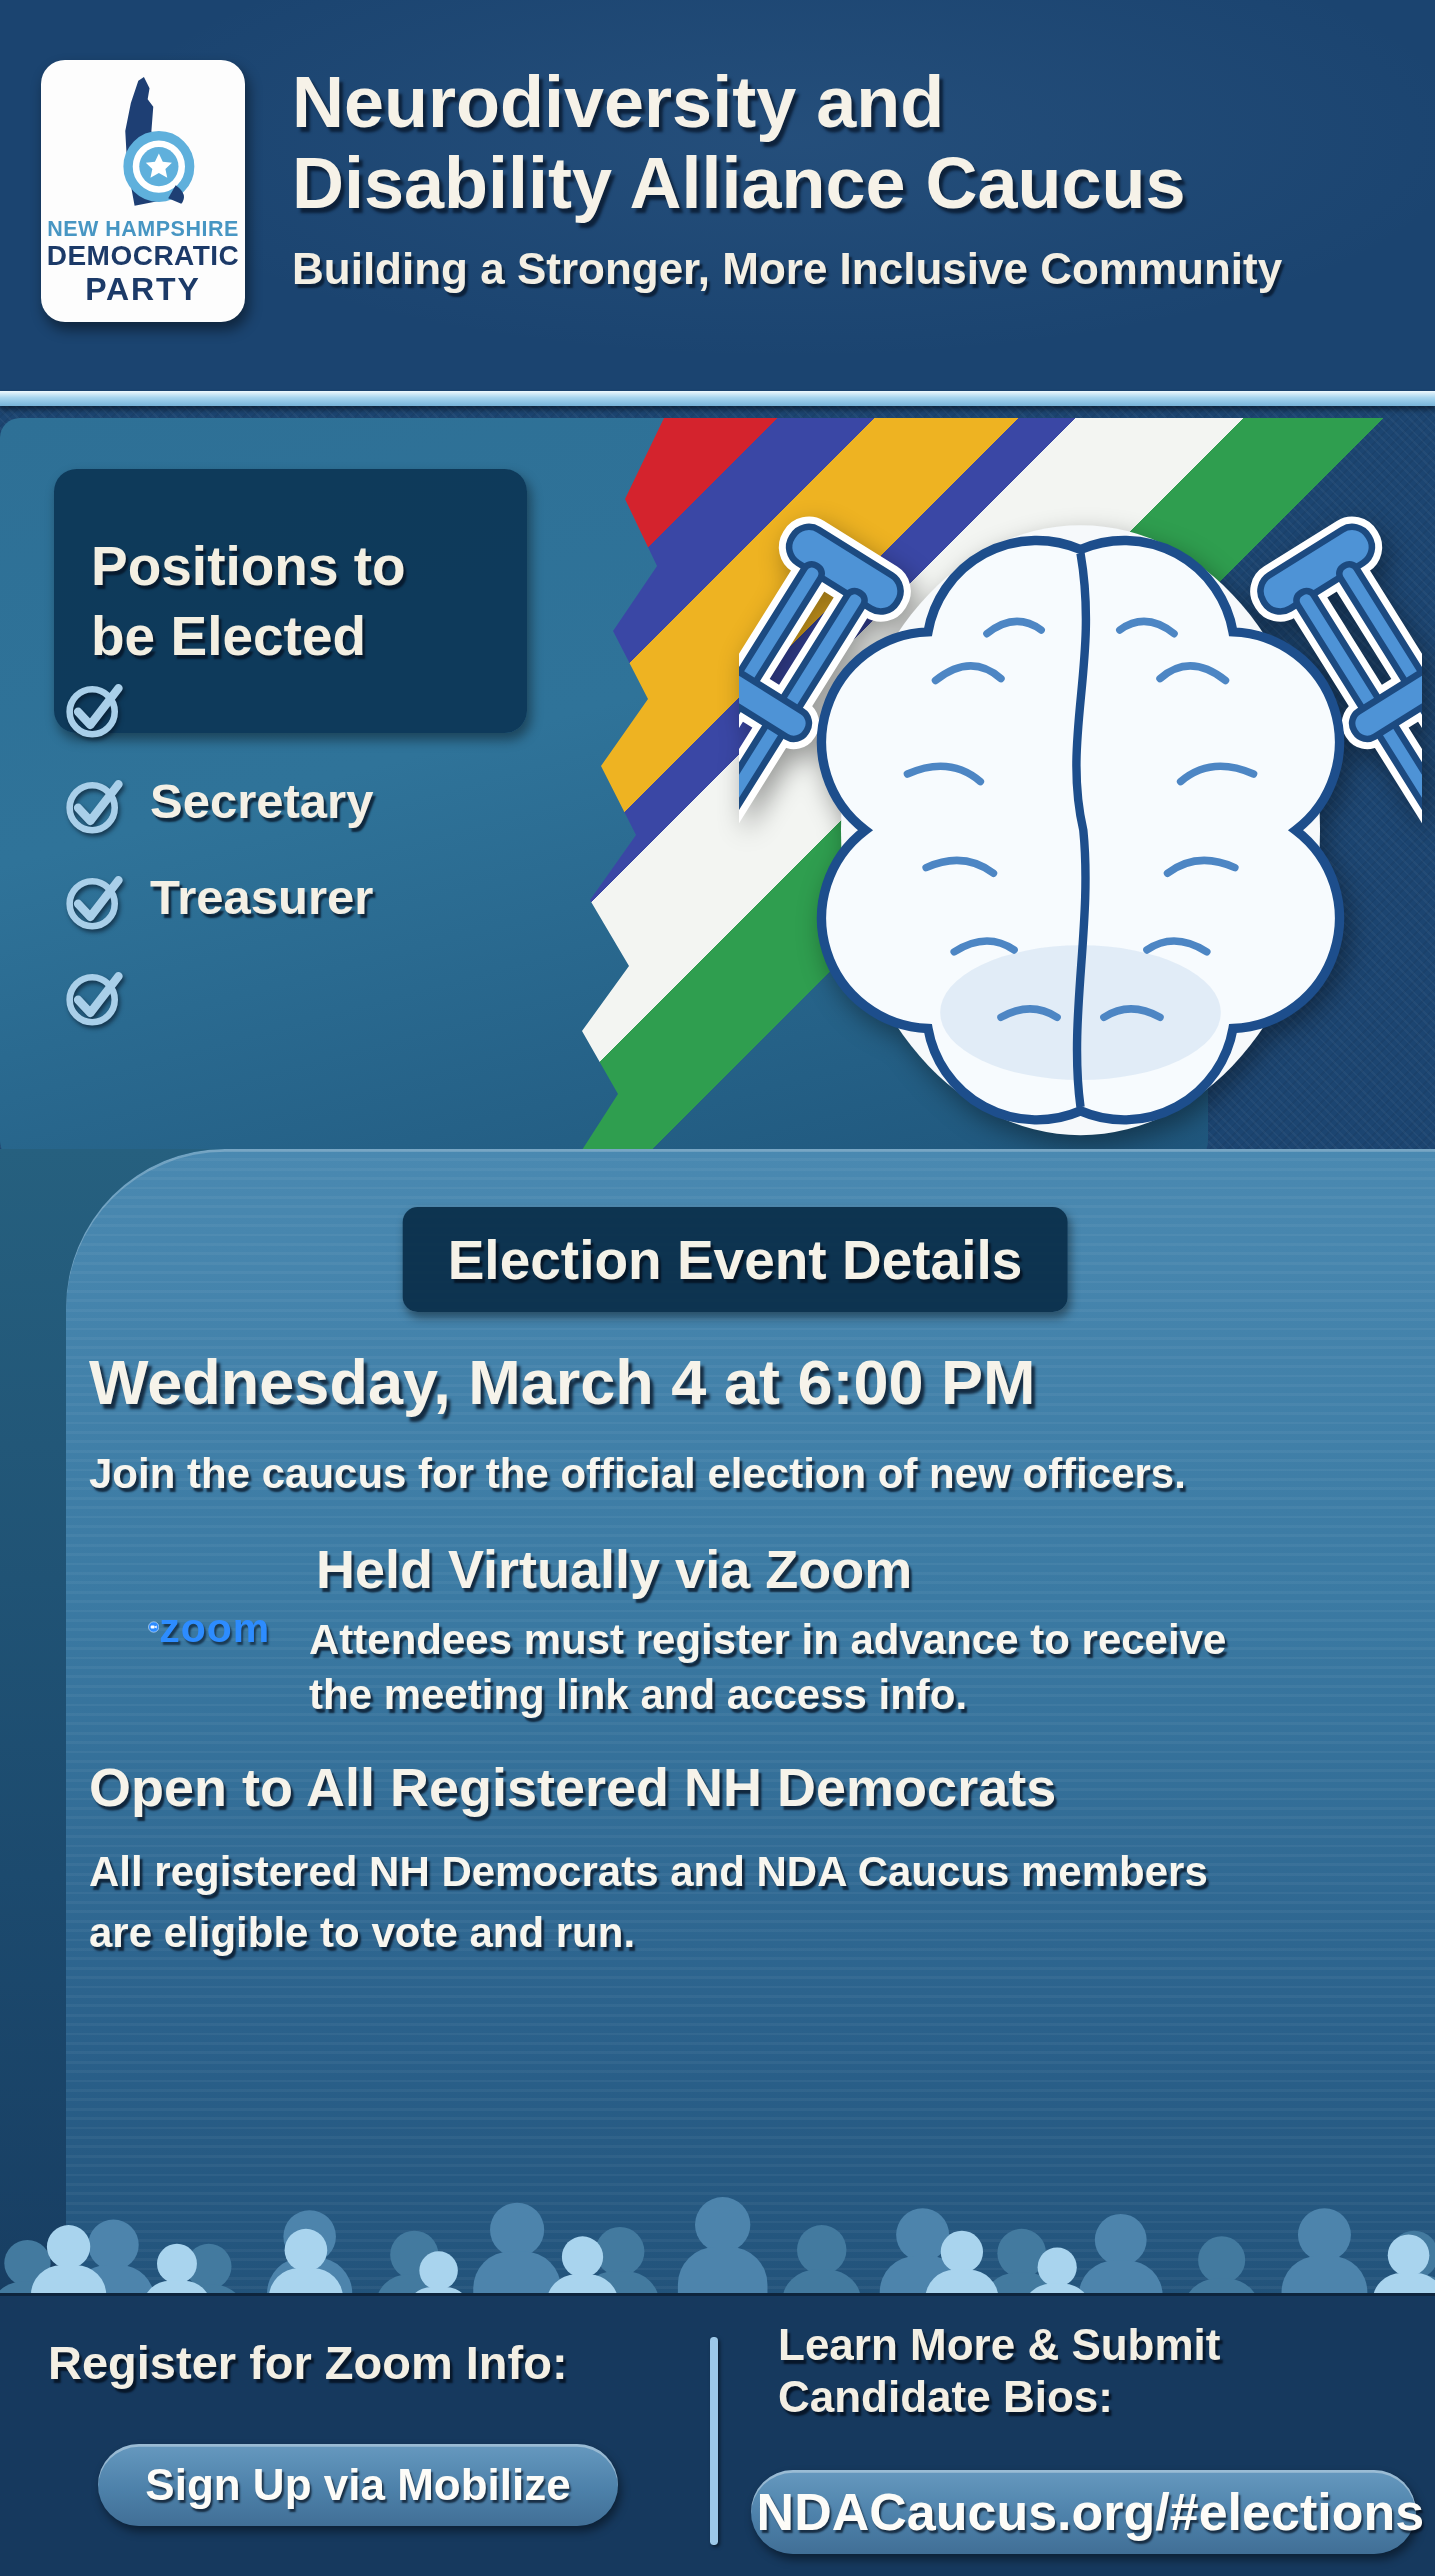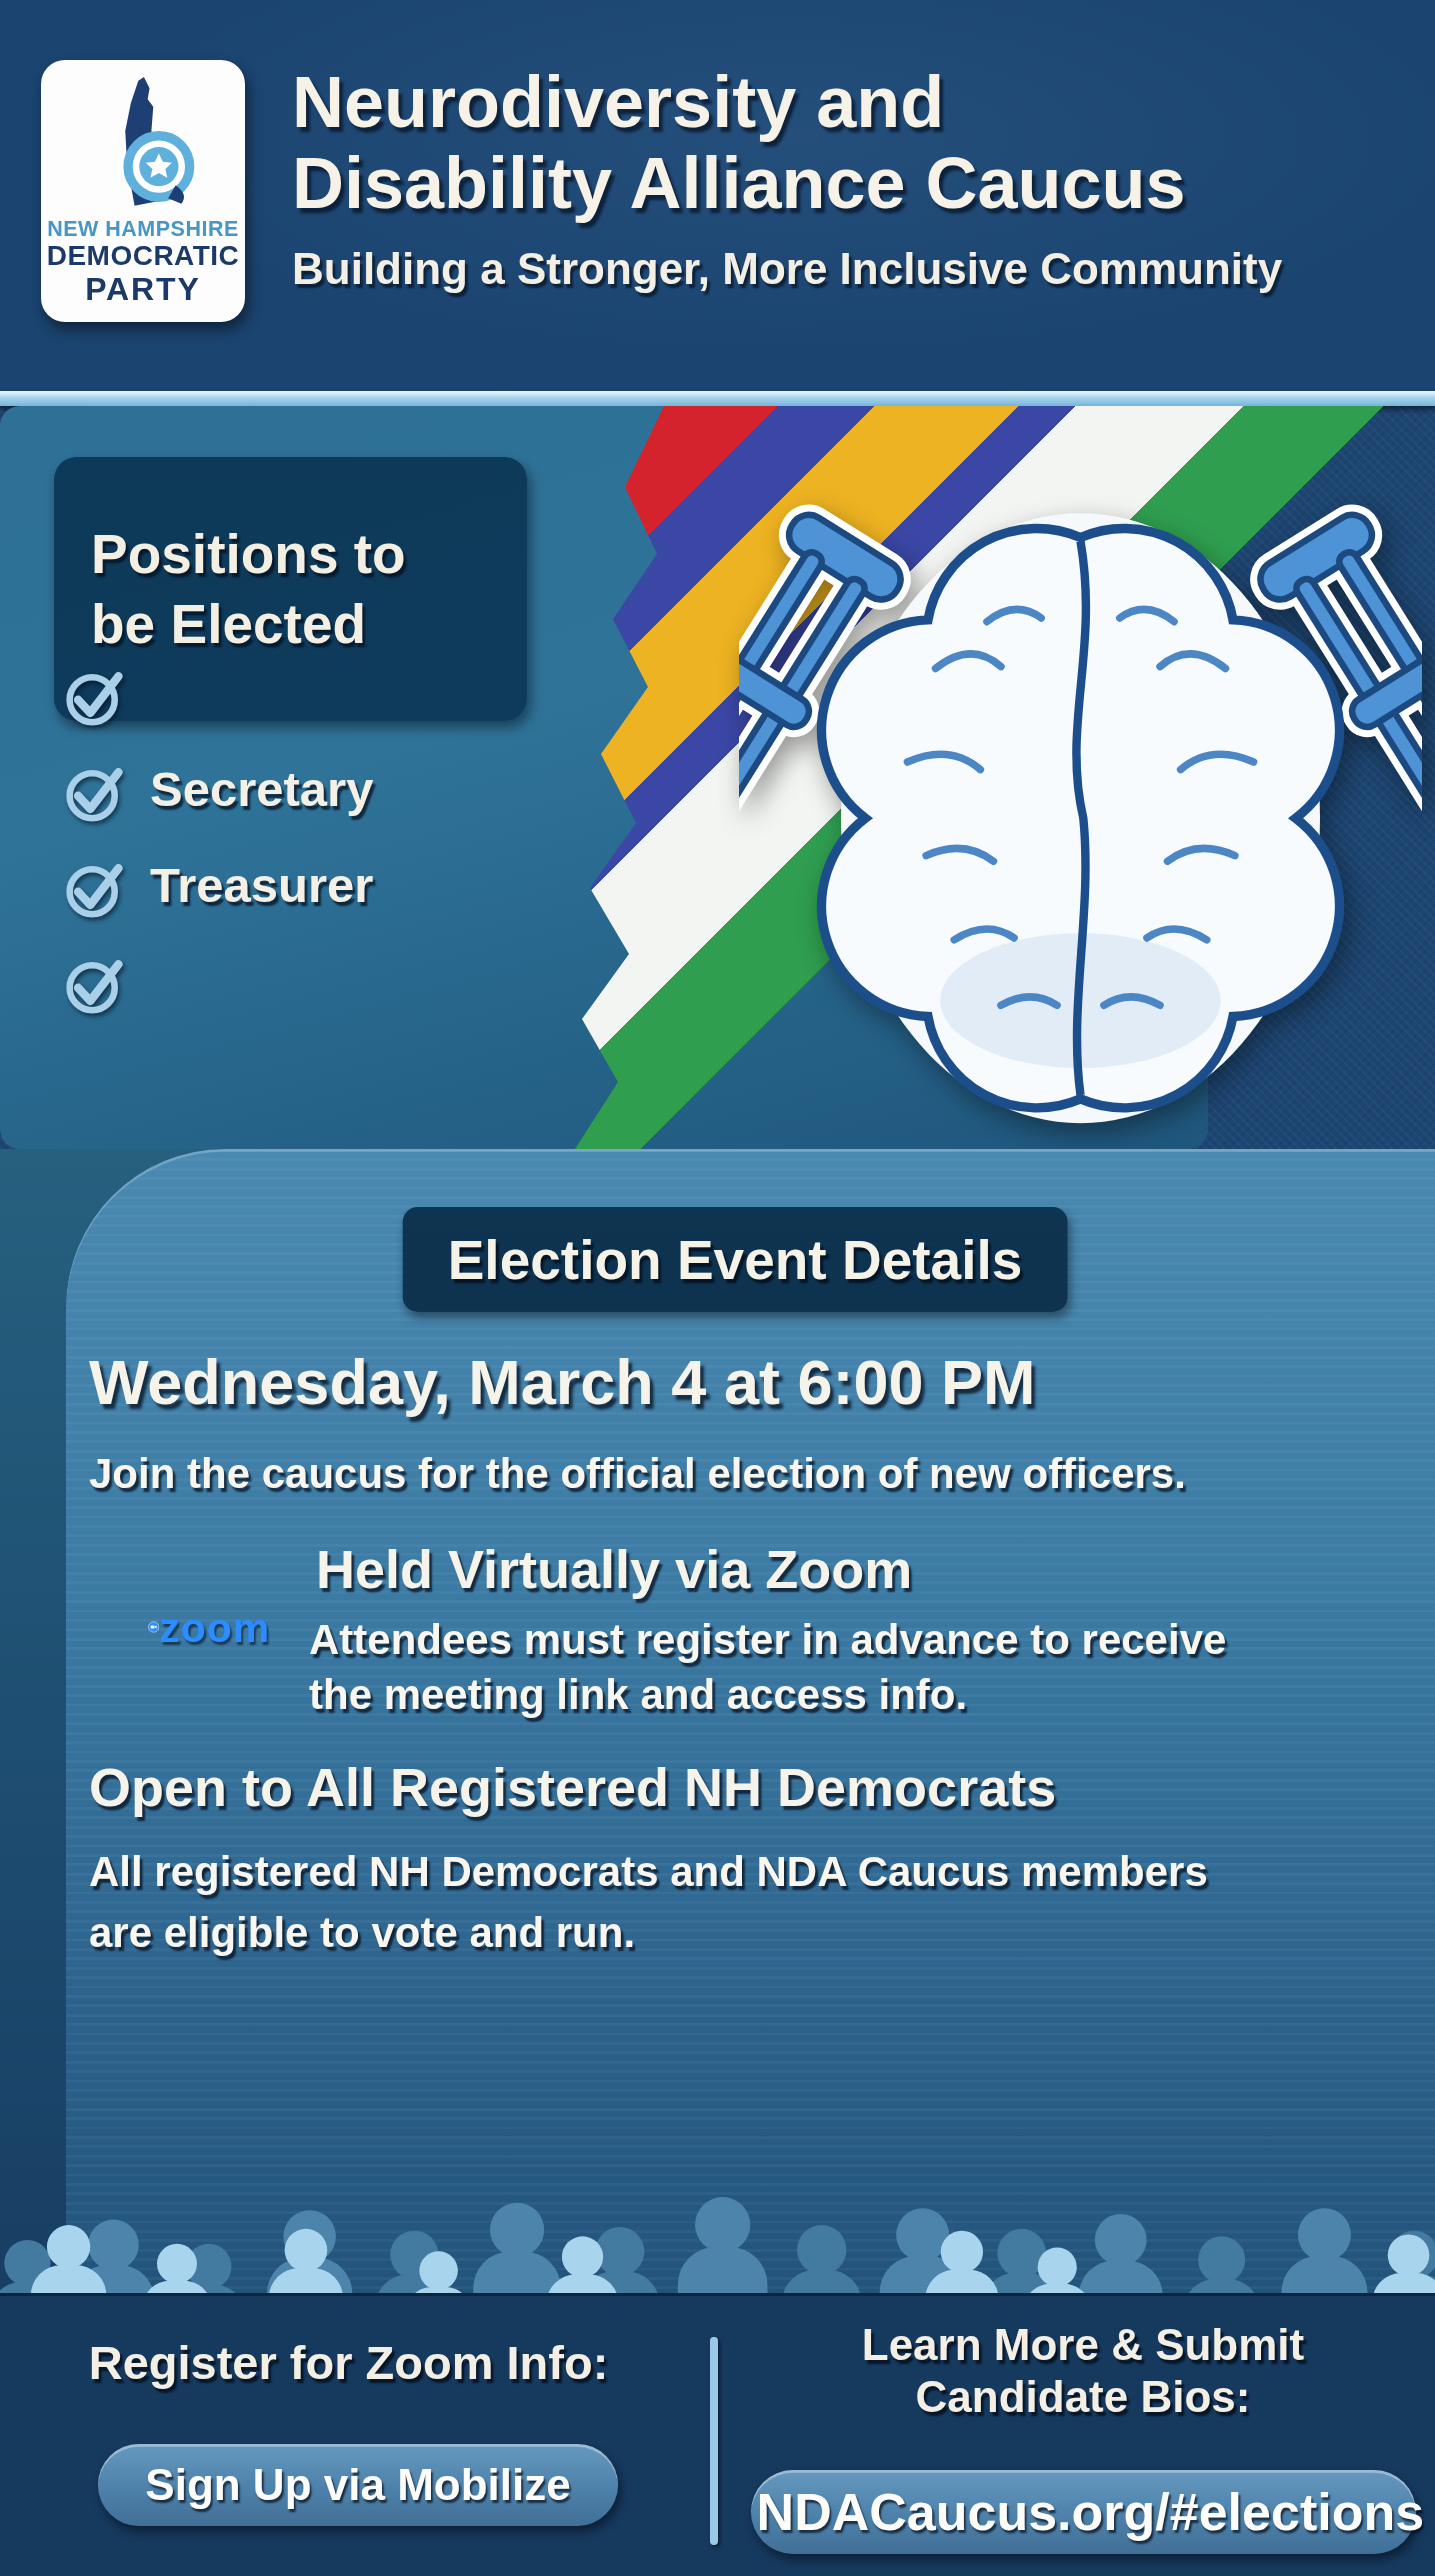--- a/index.html
+++ b/index.html
@@ -38,21 +38,21 @@
     text-shadow:2.8px 3.7px 1.9px rgba(6,18,36,0.7);
   }
   
   .divider{
     position:absolute;left:0;top:391px;width:1436px;height:15px;
     background:linear-gradient(180deg,#eef8fd 0%,#a6d4ee 45%,#78b4d8 100%);
     box-shadow:0 3.7px 5.6px rgba(0,0,0,0.45);
   }
   
   .middle{
-    position:absolute;left:0;top:406px;width:1208px;height:743px;
+    position:absolute;left:0;top:418px;width:1208px;height:743px;
     background:linear-gradient(165deg,#2e7096 0%,#2f7399 42%,#1f567c 100%);
     border-radius:20px;
   }
   .stripes{
     position:absolute;left:524px;top:0;width:912px;height:743px;
     background:linear-gradient(135deg,
       transparent 0 93px,
       #d4232d 93px 179px,
       #3a47a5 179px 248px,
       #eeb322 248px 350px,
@@ -136,22 +136,23 @@
   }
   .crowd{position:absolute;left:0;bottom:0;}
   
   .footer{
     position:absolute;left:0;top:2293px;width:1436px;height:283px;
     background:#16395e;border-top:3.7px solid rgba(0,0,0,0.35);
   }
   .foot-left{position:absolute;left:0;top:0;width:697px;height:283px;}
   .foot-right{position:absolute;left:730px;top:0;width:706px;height:283px;}
   .foot-heading{
-    margin:0;text-align:center;color:#f3efe4;font-weight:bold;font-size:47px;
+    margin:0;text-align:left;color:#f3efe4;font-weight:bold;font-size:47px;
     text-shadow:2.8px 3.7px 1.9px rgba(4,14,28,0.8);
+    padding-left:48px;
   }
   .foot-left .foot-heading{margin-top:39px;}
   .foot-right .foot-heading{margin-top:22.5px;font-size:44px;line-height:1.2;}
   .pill{
     display:block;border:0;cursor:pointer;
     background:linear-gradient(180deg,#6699bf 0%,#4d81aa 55%,#416f96 100%);
     box-shadow:inset 0 2.8px 0 rgba(255,255,255,0.35), 2.8px 5.6px 9.4px rgba(0,0,0,0.45);
     border-radius:45px;color:#fdfcf8;font-weight:bold;font-family:"Liberation Sans",sans-serif;
     text-shadow:1.9px 2.8px 1.9px rgba(4,14,28,0.7);
   }

